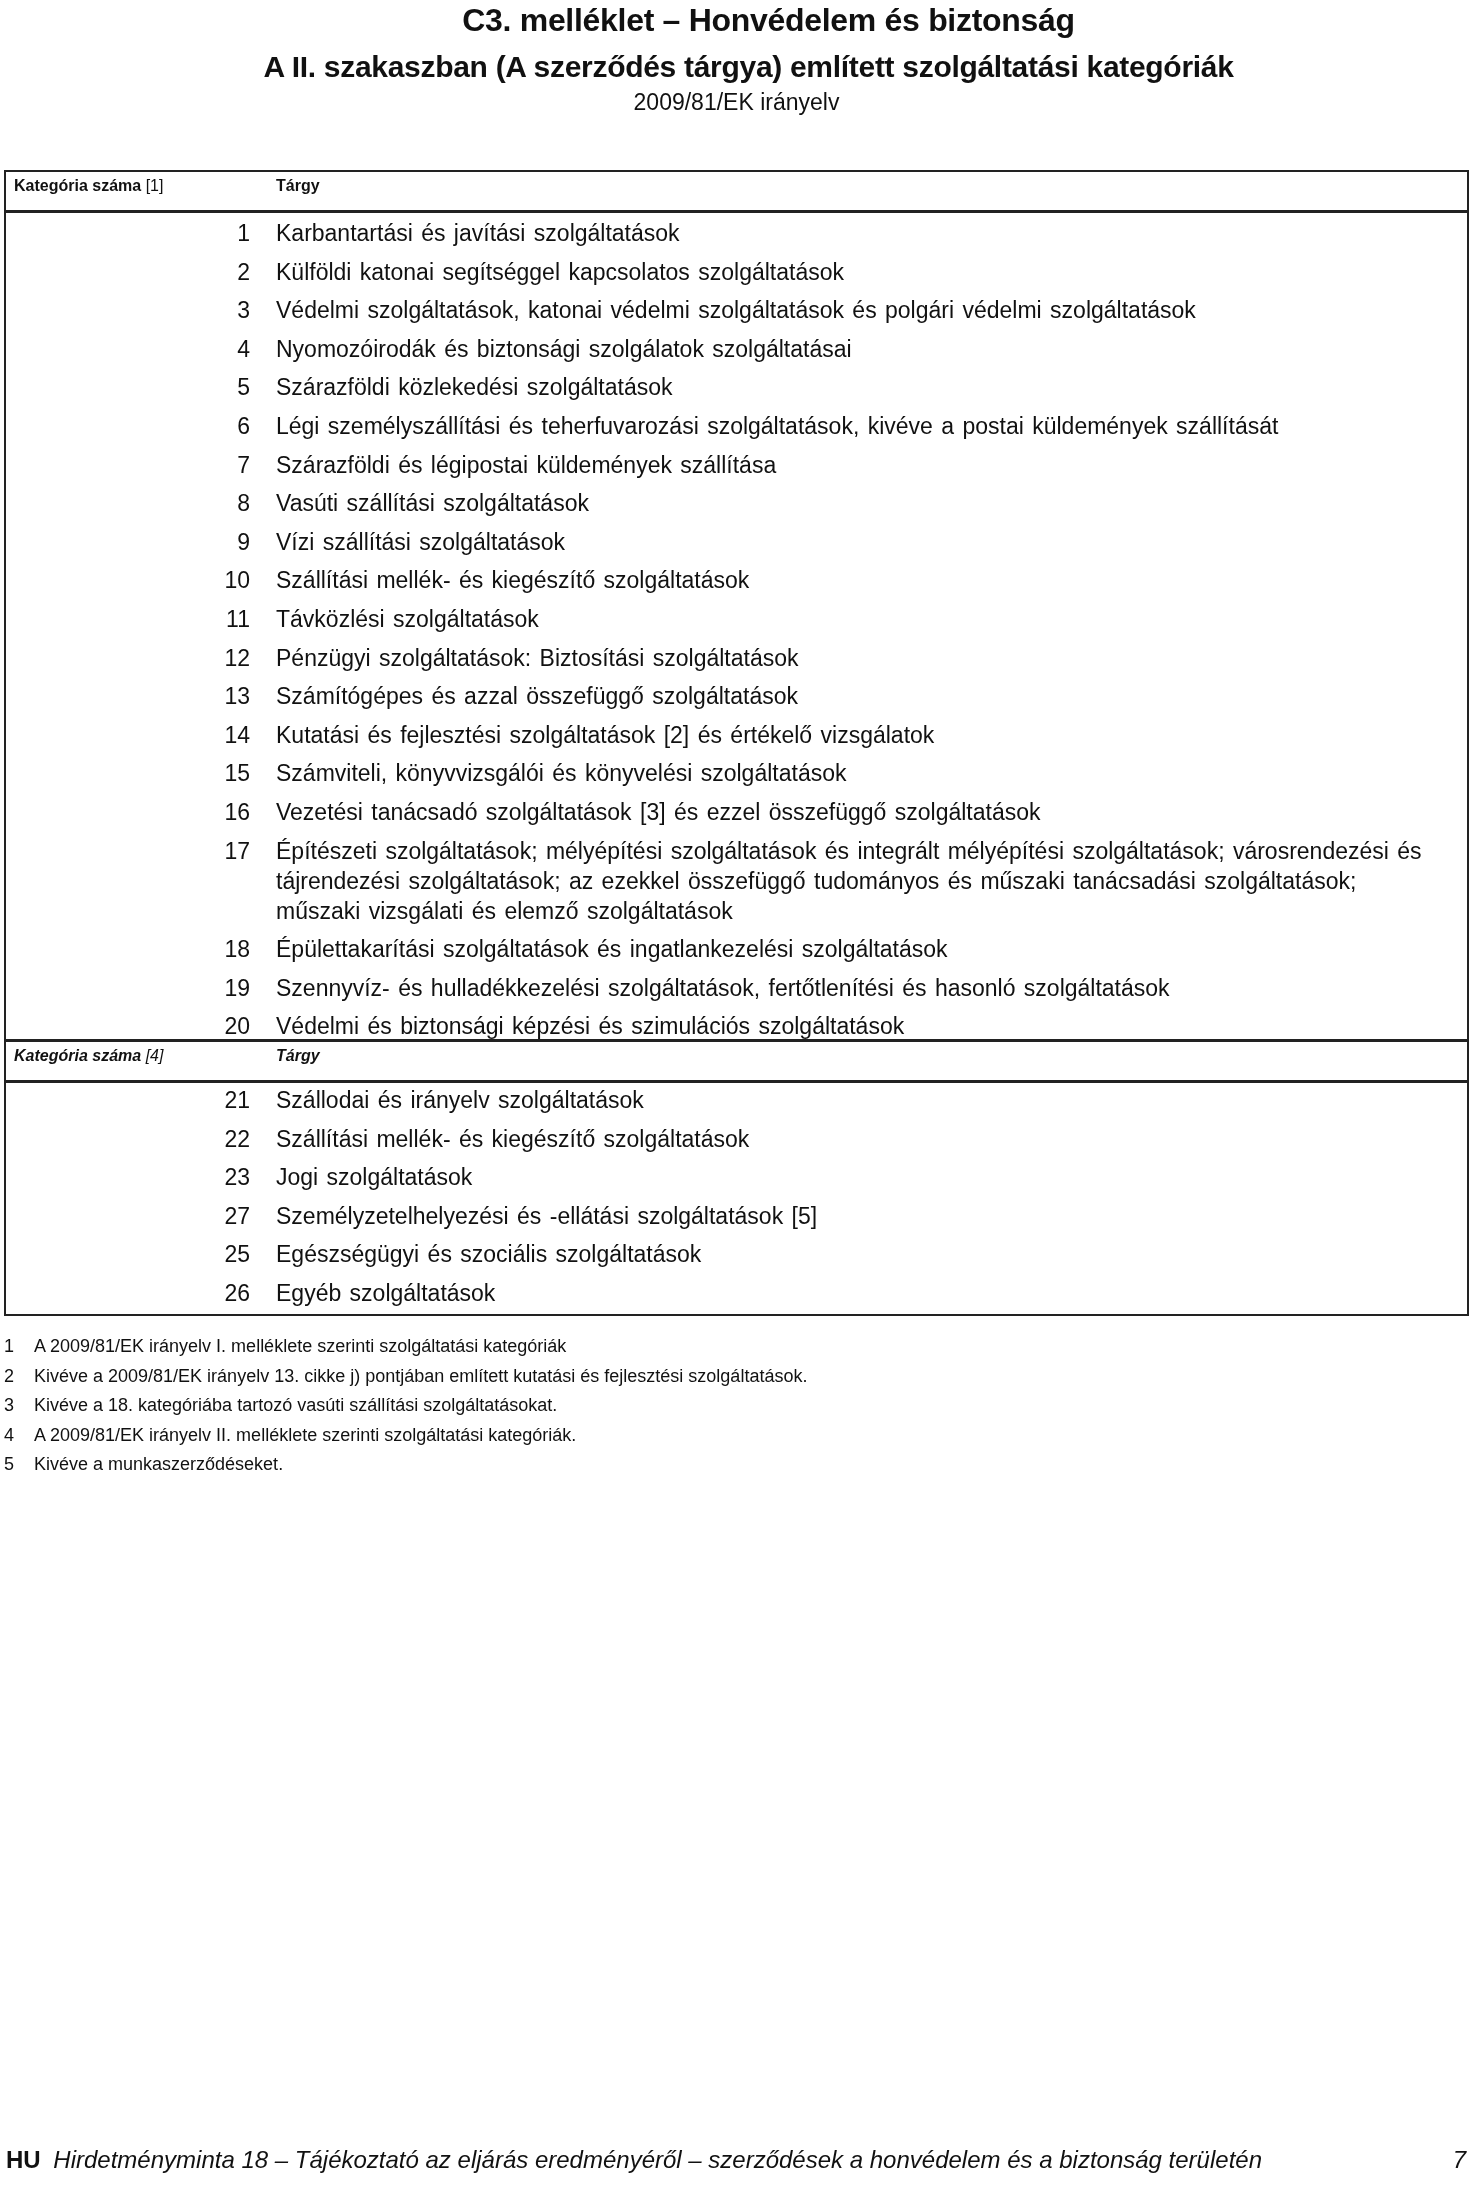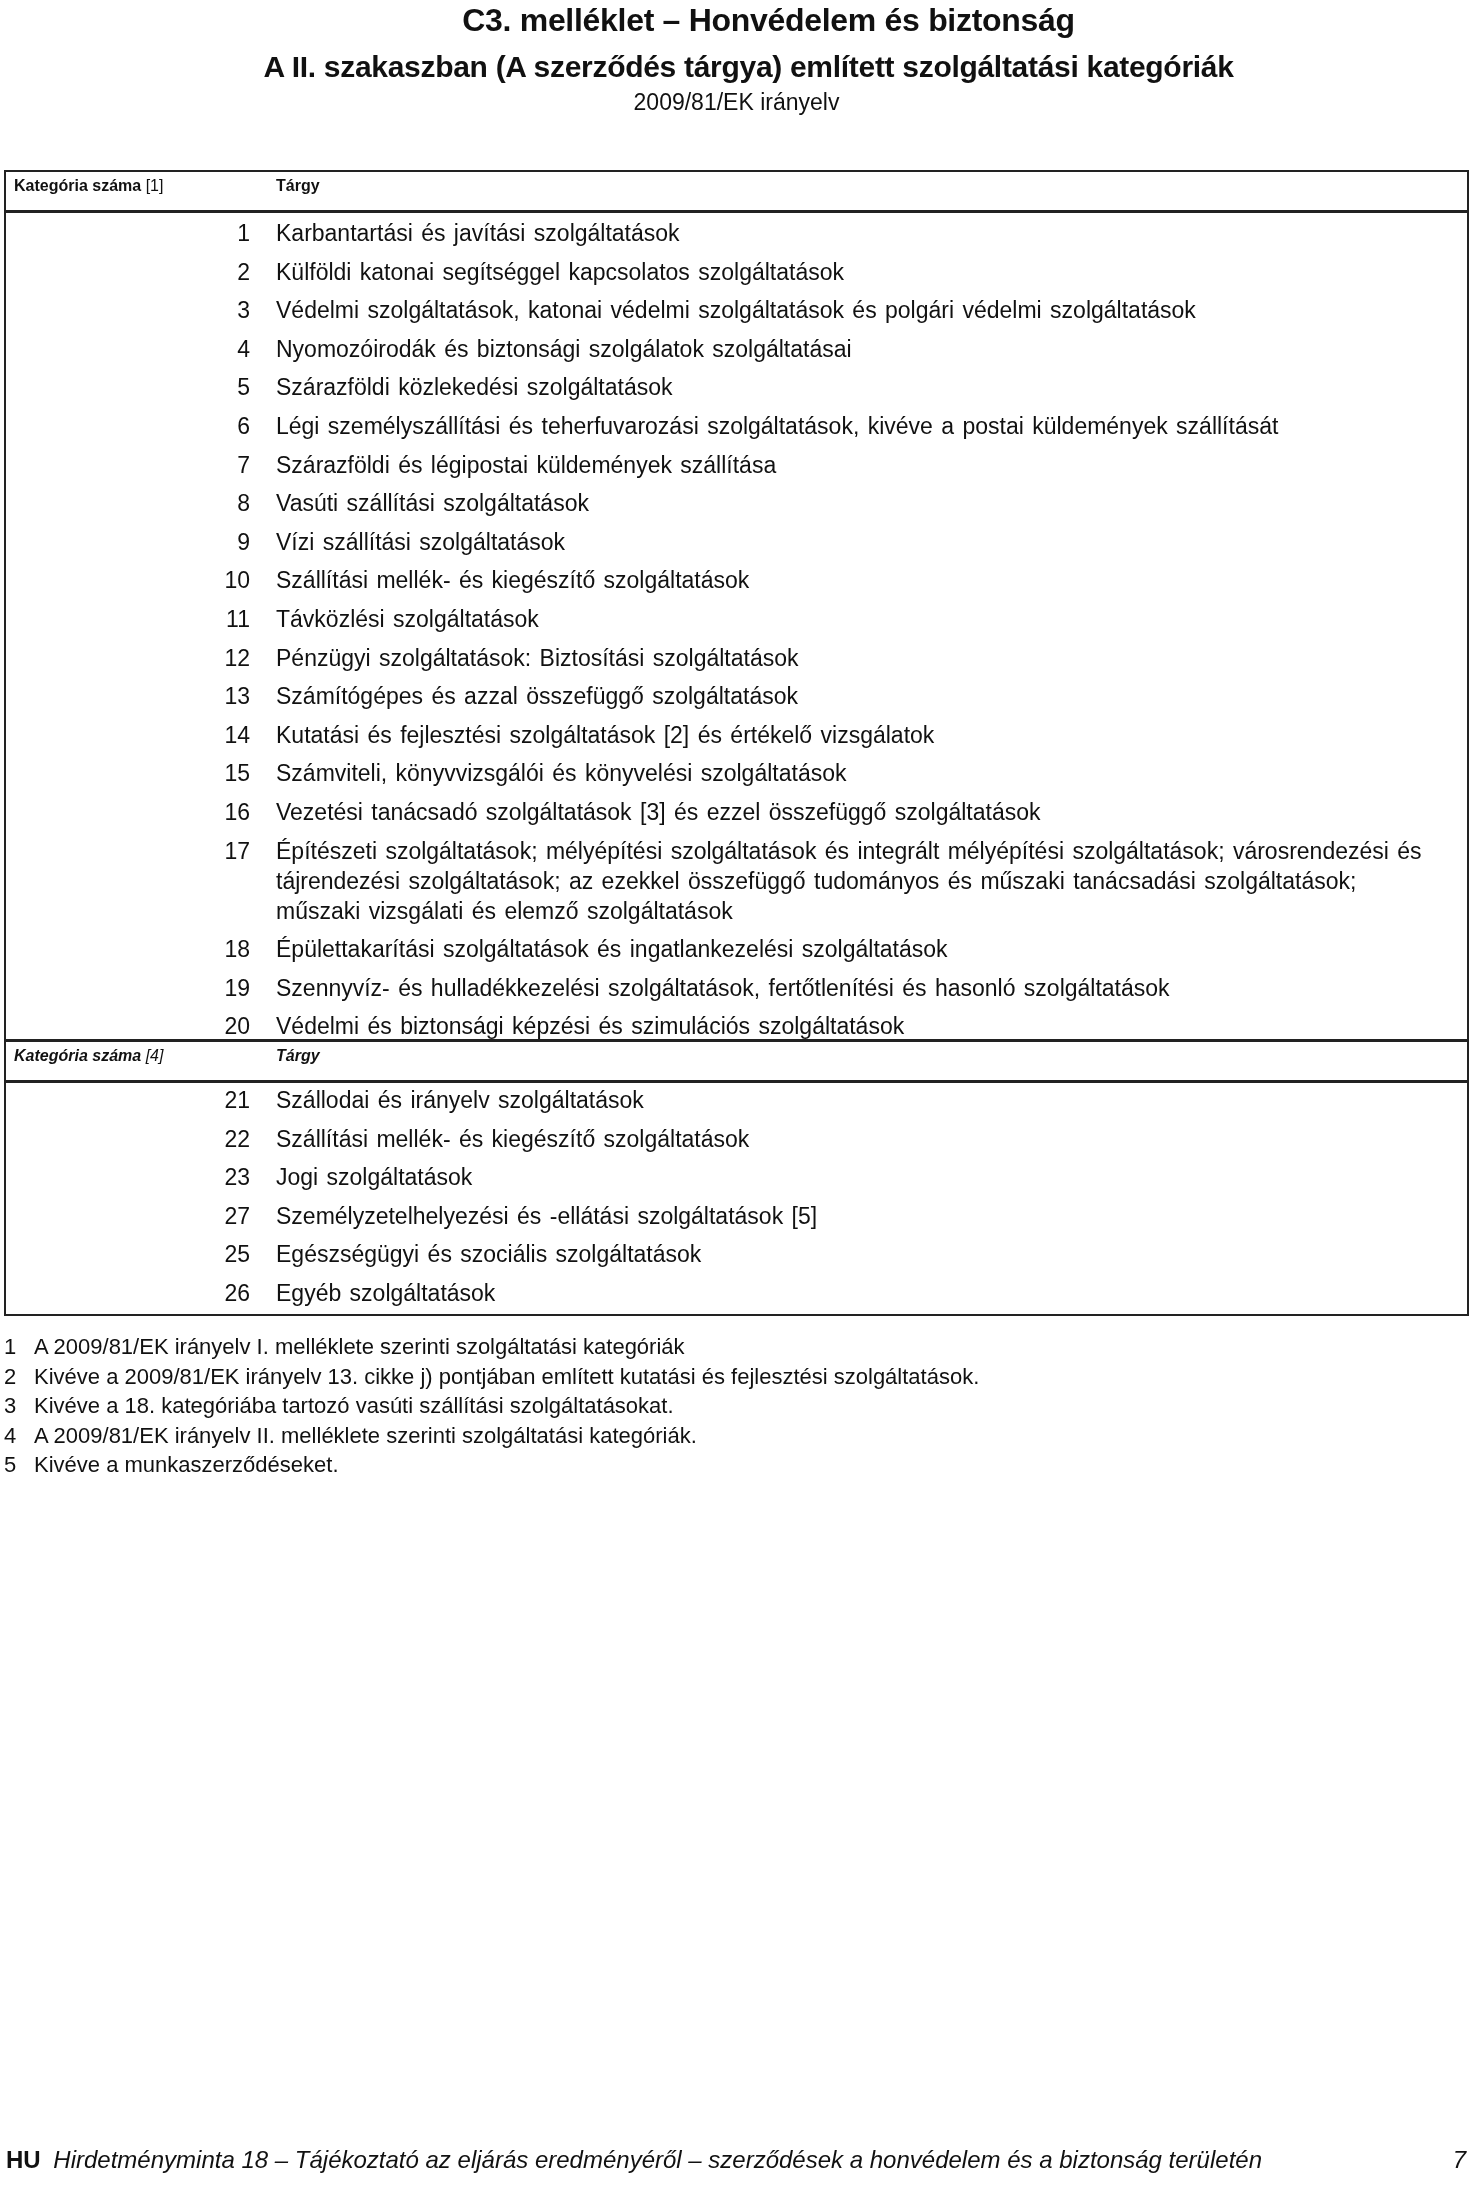--- a/index.html
+++ b/index.html
@@ -31,21 +31,21 @@
   }
   .hdr .h-cat { position: absolute; left: 8px; top: 5px; }
   .hdr .h-cat .ref { font-weight: normal; }
   .hdr .h-subj { position: absolute; left: 270px; top: 5px; }
   .row {
     position: absolute; left: 0; right: 0; font-size: 23px; line-height: 30px;
   }
   .row .num { position: absolute; right: calc(100% - 244px); width: 60px; text-align: right; }
   .row .txt { position: absolute; left: 270px; width: 1170px; word-spacing: 2px; }
   #footnotes {
-    position: absolute; left: 4px; top: 1332px; font-size: 22px; line-height: 29.5px;
+    position: absolute; left: 4px; top: 1332px; font-size: 18px; line-height: 29.5px;
   }
   .fn .fnum { display: inline-block; width: 30px; }
   #footer {
     position: absolute; left: 6px; top: 2146px; width: 1460px; font-size: 24px;
   }
   #footer .lang { font-weight: bold; font-style: normal; }
   #footer .ftext { font-style: italic; margin-left: 6px; }
   #footer .page { position: absolute; right: 0; top: 0; font-style: italic; }
 </style>
 </head>

